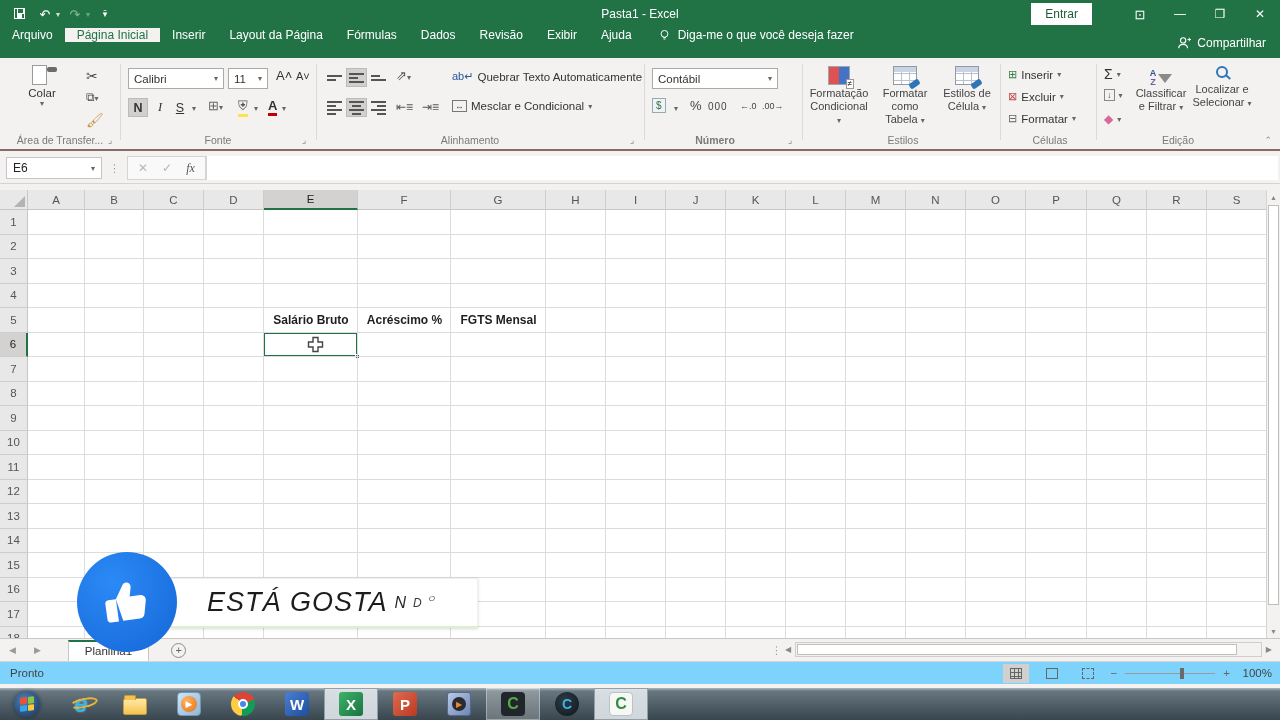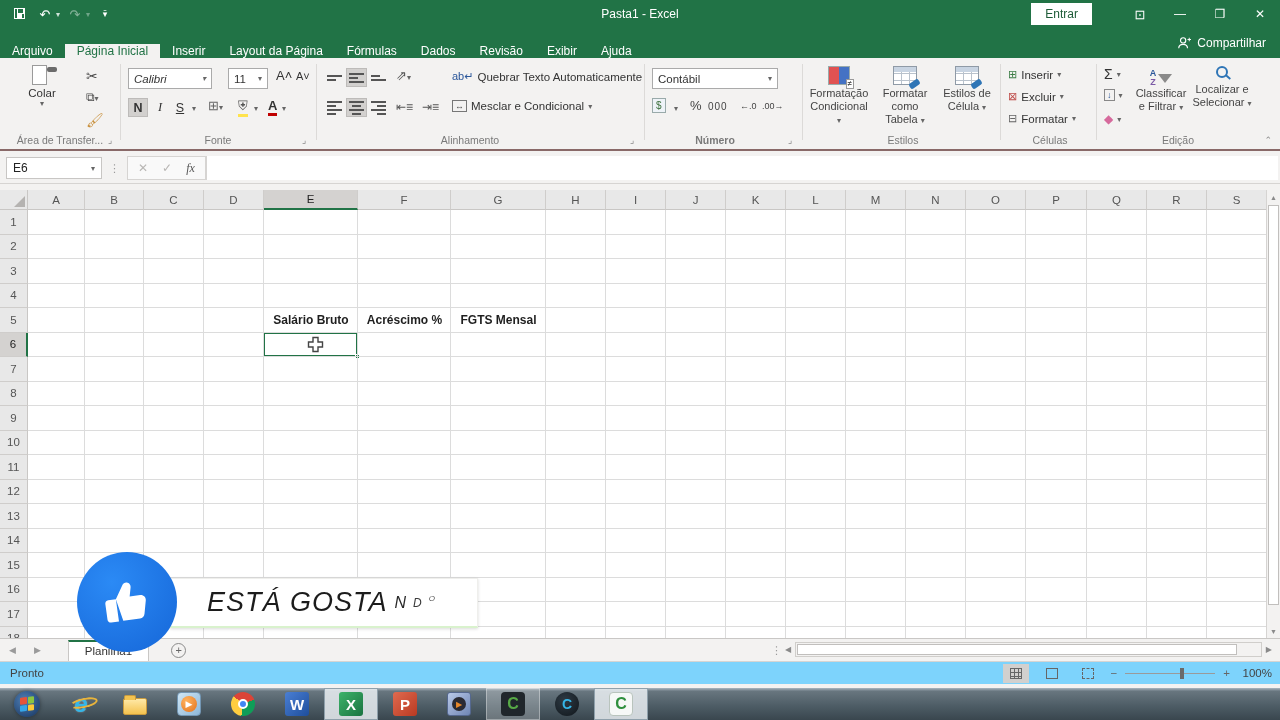--- a/index.html
+++ b/index.html
@@ -16,21 +16,21 @@
   .floppy:before { content:""; position:absolute; left:2px; top:-1px; width:5px; height:4px; background:#217346; border:1px solid #fff; }
   .floppy:after { content:""; position:absolute; left:2px; bottom:0; width:5px; height:4px; background:#fff; }
   .dim { opacity:.45; }
   #title-text { position:absolute; left:0; right:0; text-align:center; font-size:12px; color:#fff; }
   .tb-right { position:absolute; right:0; top:0; height:28px; display:flex; align-items:center;justify-content:flex-end; }
   #signin { background:#fff; color:#1e5c38; font-size:12px; padding:4px 14px; margin-right:28px; }
   .winbtn { width:40px; height:28px; display:flex; align-items:center; justify-content:center; color:#fff; font-size:12px; }
   .ribbonopt { font-size:13px; }
 
   
-  #tabrow { position:absolute; left:0; top:28px; width:1280px; height:30px; background:#217346; display:flex; align-items:flex-end; }
+  #tabrow { position:absolute; left:0; top:28px; width:1280px; height:30px; background:#217346; display:flex; align-items:flex-start; }
   .rtab { color:#fff; font-size:12px; padding:0 12px; display:flex; align-items:center; white-space:nowrap; }
   .rtab.active { background:#f3f2f1; color:#217346; }
   #tellme { display:flex; align-items:center; gap:7px; color:#fff; font-size:12px; margin-left:14px; }
   .bulb { width:13px; height:13px; }
   #share { position:absolute; right:14px; top:0; height:30px; display:flex; align-items:center; gap:6px; color:#fff; font-size:12px; }
 
   
   #ribbon { position:absolute; left:0; top:58px; width:1280px; height:91px; background:#f3f2f1; font-size:11px; color:#444; }
   .rsep { position:absolute; top:6px; height:76px; width:1px; background:#dcdad8; }
   .glabel { position:absolute; bottom:3px; font-size:10.5px; color:#7a7a7a; text-align:center; white-space:nowrap; }
@@ -193,20 +193,27 @@
         <div class="rtab">Arquivo</div>
         <div class="rtab active">Página Inicial</div>
         <div class="rtab">Inserir</div>
         <div class="rtab">Layout da Página</div>
         <div class="rtab">Fórmulas</div>
         <div class="rtab">Dados</div>
         <div class="rtab">Revisão</div>
         <div class="rtab">Exibir</div>
         <div class="rtab">Ajuda</div>
       </div>
+    <div id="tellme">
+      <svg class="bulb" viewBox="0 0 16 16">
+          <circle cx="8" cy="6" r="4.2" fill="none" stroke="#fff" stroke-width="1.2"></circle>
+          <path d="M6.5 10.5h3M6.8 12.3h2.4" stroke="#fff" stroke-width="1.2"></path>
+        </svg>
+      <span>Diga-me o que você deseja fazer</span>
+    </div>
     <div id="share">
       <svg width="14" height="14" viewBox="0 0 16 16">
           <circle cx="7" cy="5" r="3" fill="none" stroke="#fff" stroke-width="1.3"></circle>
           <path d="M2 14c0-3 2.2-4.5 5-4.5s5 1.5 5 4.5" fill="none" stroke="#fff" stroke-width="1.3"></path>
           <path d="M12 4h4M14 2v4" stroke="#fff" stroke-width="1.1"></path>
         </svg>
       <span>Compartilhar</span>
     </div>
   </div>
 
@@ -217,21 +224,21 @@
       <div style="margin-top:5px;font-size:11.5px;color:#333;"><span>Colar</span></div>
       <div class="caret">▾</div>
     </div>
     <span class="ico" style="position:absolute;left:86px;top:10px;">✂</span>
     <span class="ico" style="position:absolute;left:86px;top:32px;font-size:12px;">⧉<span class="caret">▾</span></span>
     <span class="ico" style="position:absolute;left:86px;top:54px;color:#c9913e;">🖌︎</span>
     <div class="glabel" style="left:8px;width:104px;">Área de Transfer...</div>
     <span class="launcher" style="left:108px;">⌟</span>
     <div class="rsep" style="left:120px;"></div>
 
-    <div class="selbox" style="position:absolute;left:128px;top:10px;width:84px;height:21px;font-style:italic;">
+    <div class="selbox" style="position:absolute;left:128px;top:10px;width:96px;height:21px;">
       <span>Calibri</span>
         <span class="caret">▾</span>
     </div>
     <div class="selbox" style="position:absolute;left:228px;top:10px;width:40px;height:21px;">
       <span>11</span>
         <span class="caret">▾</span>
     </div>
     <span style="position:absolute;left:276px;top:10px;font-size:13px;color:#333;">A˄</span>
     <span style="position:absolute;left:296px;top:12px;font-size:11px;color:#333;">A˅</span>
     <span class="togglebtn on" style="position:absolute;left:128px;top:40px;font-weight:bold;">N</span>

